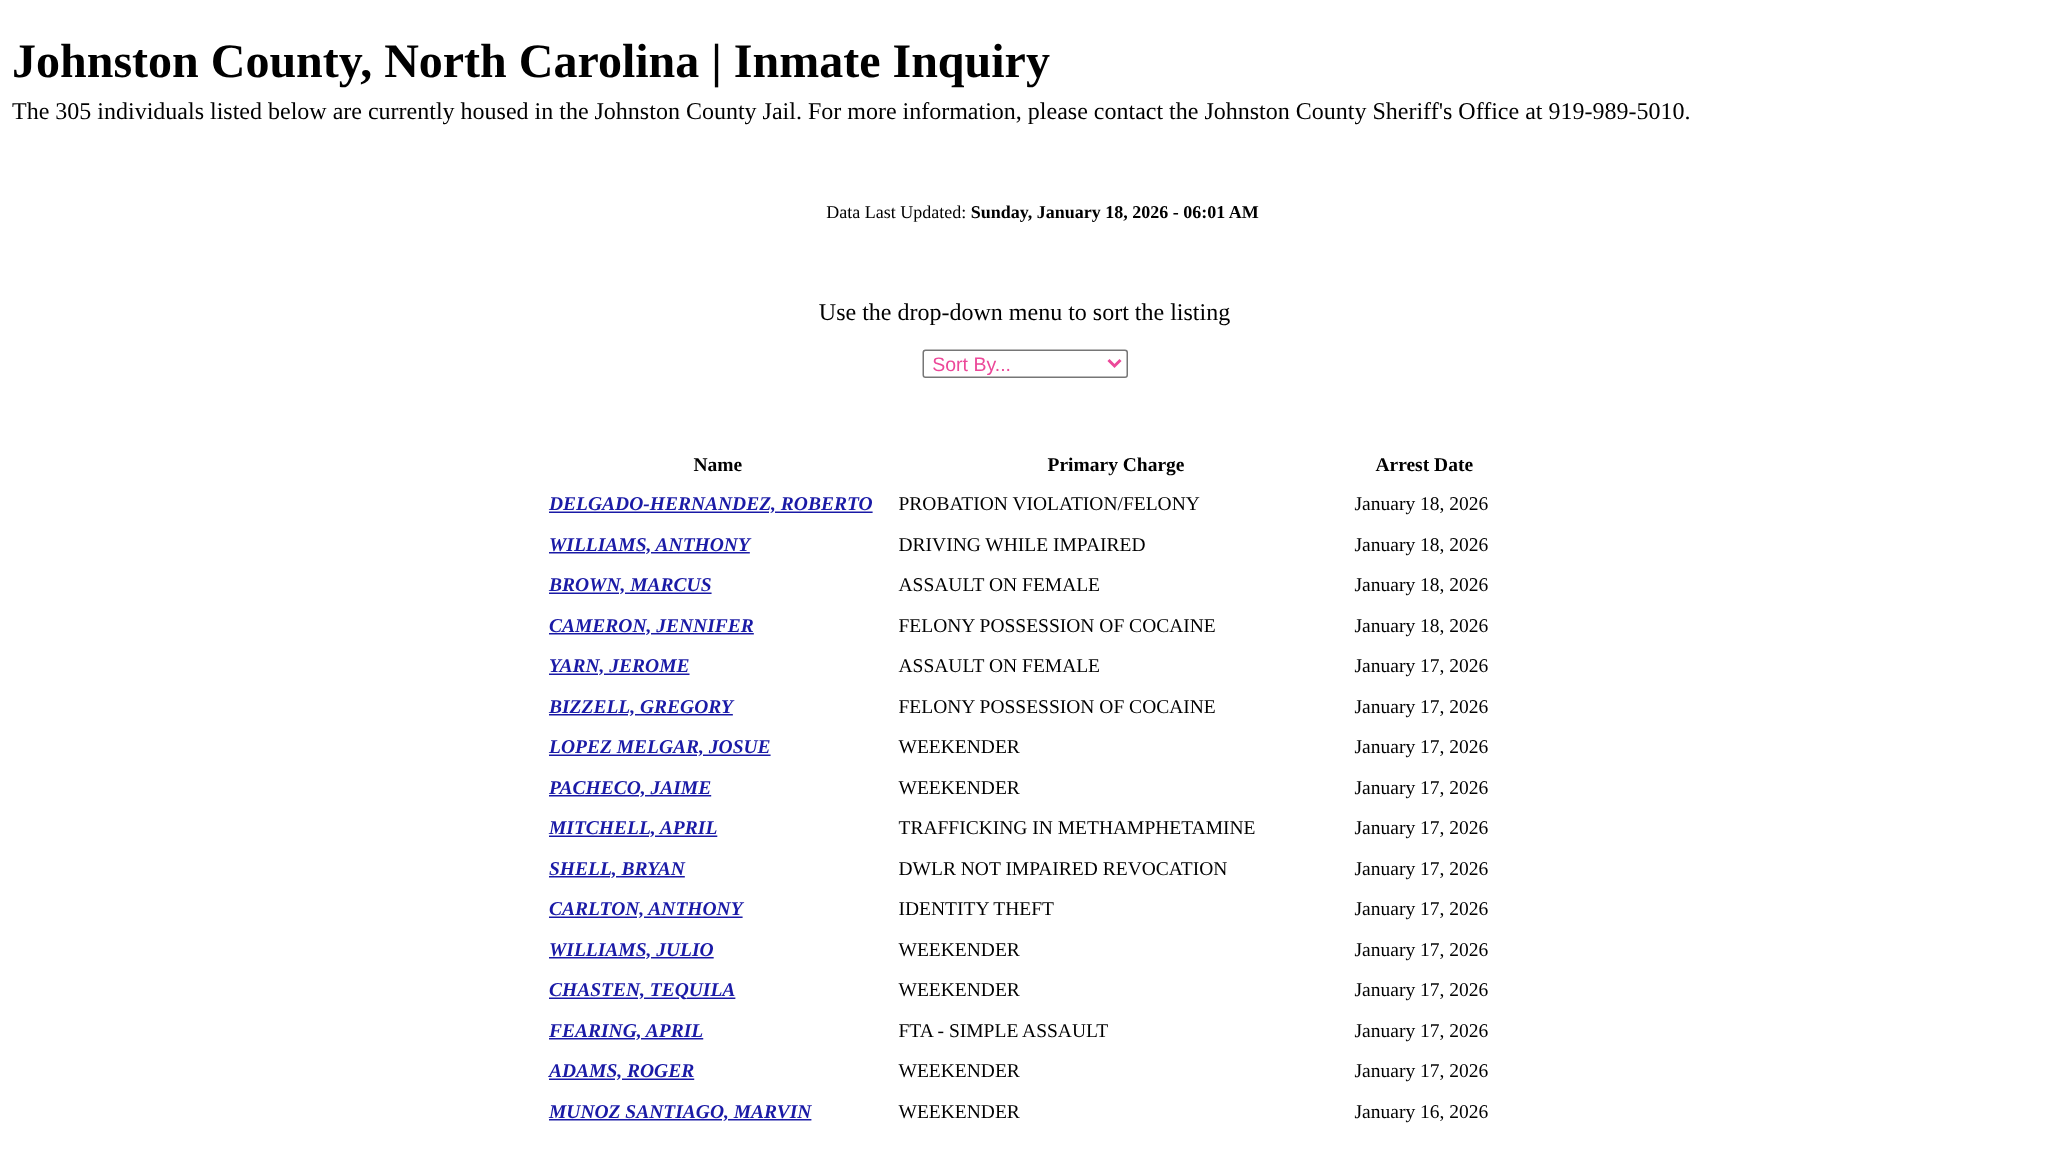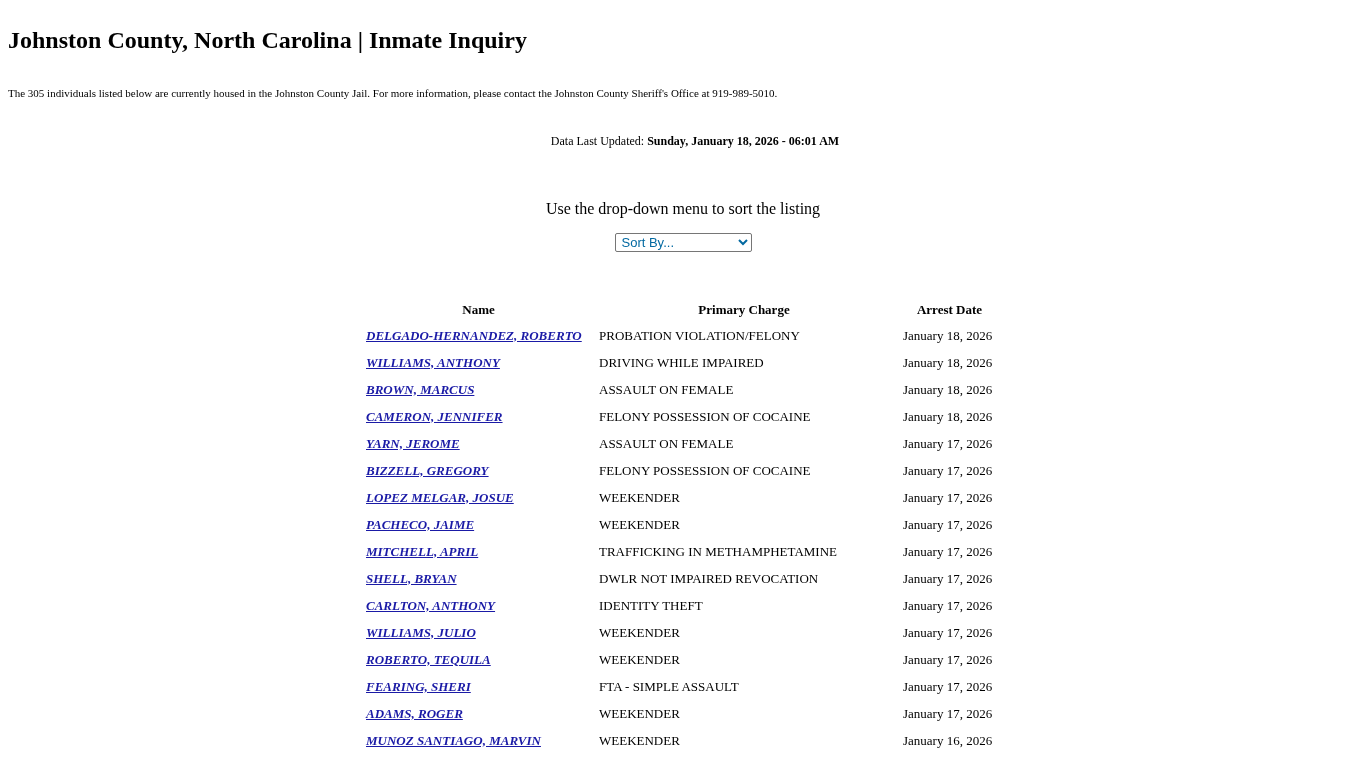--- a/index.html
+++ b/index.html
@@ -3,42 +3,42 @@
   <meta charset="utf-8">
   <style>
     html, body { margin: 0; padding: 0; background: #ffffff; }
     body {
       width: 1366px; height: 768px; overflow: hidden;
       font-family: "Liberation Serif", "DejaVu Serif", serif;
       color: #000; position: relative;
     }
     h1 {
       position: absolute; left: 8px; top: 20px; margin: 0;
-      font-size: 24px; font-weight: bold; line-height: 40px; white-space: nowrap; text-align: right;
+      font-size: 32px; font-weight: bold; line-height: 40px; white-space: nowrap; text-align: right;
     }
     .intro {
-      position: absolute; left: 8px; top: 83px; margin: 0;
-      font-size: 11px; line-height: 20px; white-space: nowrap;
+      position: absolute; left: 8px; top: 65px; margin: 0;
+      font-size: 16px; line-height: 20px; white-space: nowrap;
     }
     .updated {
       position: absolute; left: 0; width: 1366px; top: 131px;
       text-align: center; font-size: 12px; line-height: 20px; margin-left: 12px;
     }
     .updated b { font-weight: bold; }
     .sort-hint {
       position: absolute; left: 0; width: 1366px; top: 199px;
       text-align: center; font-size: 16px; line-height: 20px;
     }
     .sort-wrap {
       position: absolute; left: 0; width: 1366px; top: 233px; text-align: center;
     }
     select {
       width: 137px; height: 19px; font-family: "Liberation Sans", sans-serif;
       font-size: 13px; border: 1px solid #767676; border-radius: 2px;
-      background: #fff; color: #0369a1; padding: 0 2px;
+      background: #fff; color: #ec4899; padding: 0 2px;
     }
     table {
       position: absolute; left: 362px; top: 297px;
       border-collapse: separate; border-spacing: 0;
       font-size: 13px;
     }
     th { font-weight: bold; height: 25px; text-align: center; padding: 0 4px; font-size: 13px; }
     td { height: 27px; padding: 0 4px; white-space: nowrap; vertical-align: middle; }
     td.name { width: 225px; }
     td.charge { width: 290px; }
@@ -126,26 +126,26 @@
         <td class="name"><a href="#" class="inmate">CARLTON, ANTHONY</a></td>
         <td class="charge">IDENTITY THEFT</td>
         <td class="date">January 17, 2026</td>
       </tr>
       <tr>
         <td class="name"><a href="#" class="inmate">WILLIAMS, JULIO</a></td>
         <td class="charge">WEEKENDER</td>
         <td class="date">January 17, 2026</td>
       </tr>
       <tr>
-        <td class="name"><a href="#" class="inmate">ROBERTO, TEQUILA</a></td>
+        <td class="name"><a href="#" class="inmate">CHASTEN, TEQUILA</a></td>
         <td class="charge">WEEKENDER</td>
         <td class="date">January 17, 2026</td>
       </tr>
       <tr>
-        <td class="name"><a href="#" class="inmate">FEARING, SHERI</a></td>
+        <td class="name"><a href="#" class="inmate">FEARING, APRIL</a></td>
         <td class="charge">FTA - SIMPLE ASSAULT</td>
         <td class="date">January 17, 2026</td>
       </tr>
       <tr>
         <td class="name"><a href="#" class="inmate">ADAMS, ROGER</a></td>
         <td class="charge">WEEKENDER</td>
         <td class="date">January 17, 2026</td>
       </tr>
       <tr>
         <td class="name"><a href="#" class="inmate">MUNOZ SANTIAGO, MARVIN</a></td>

